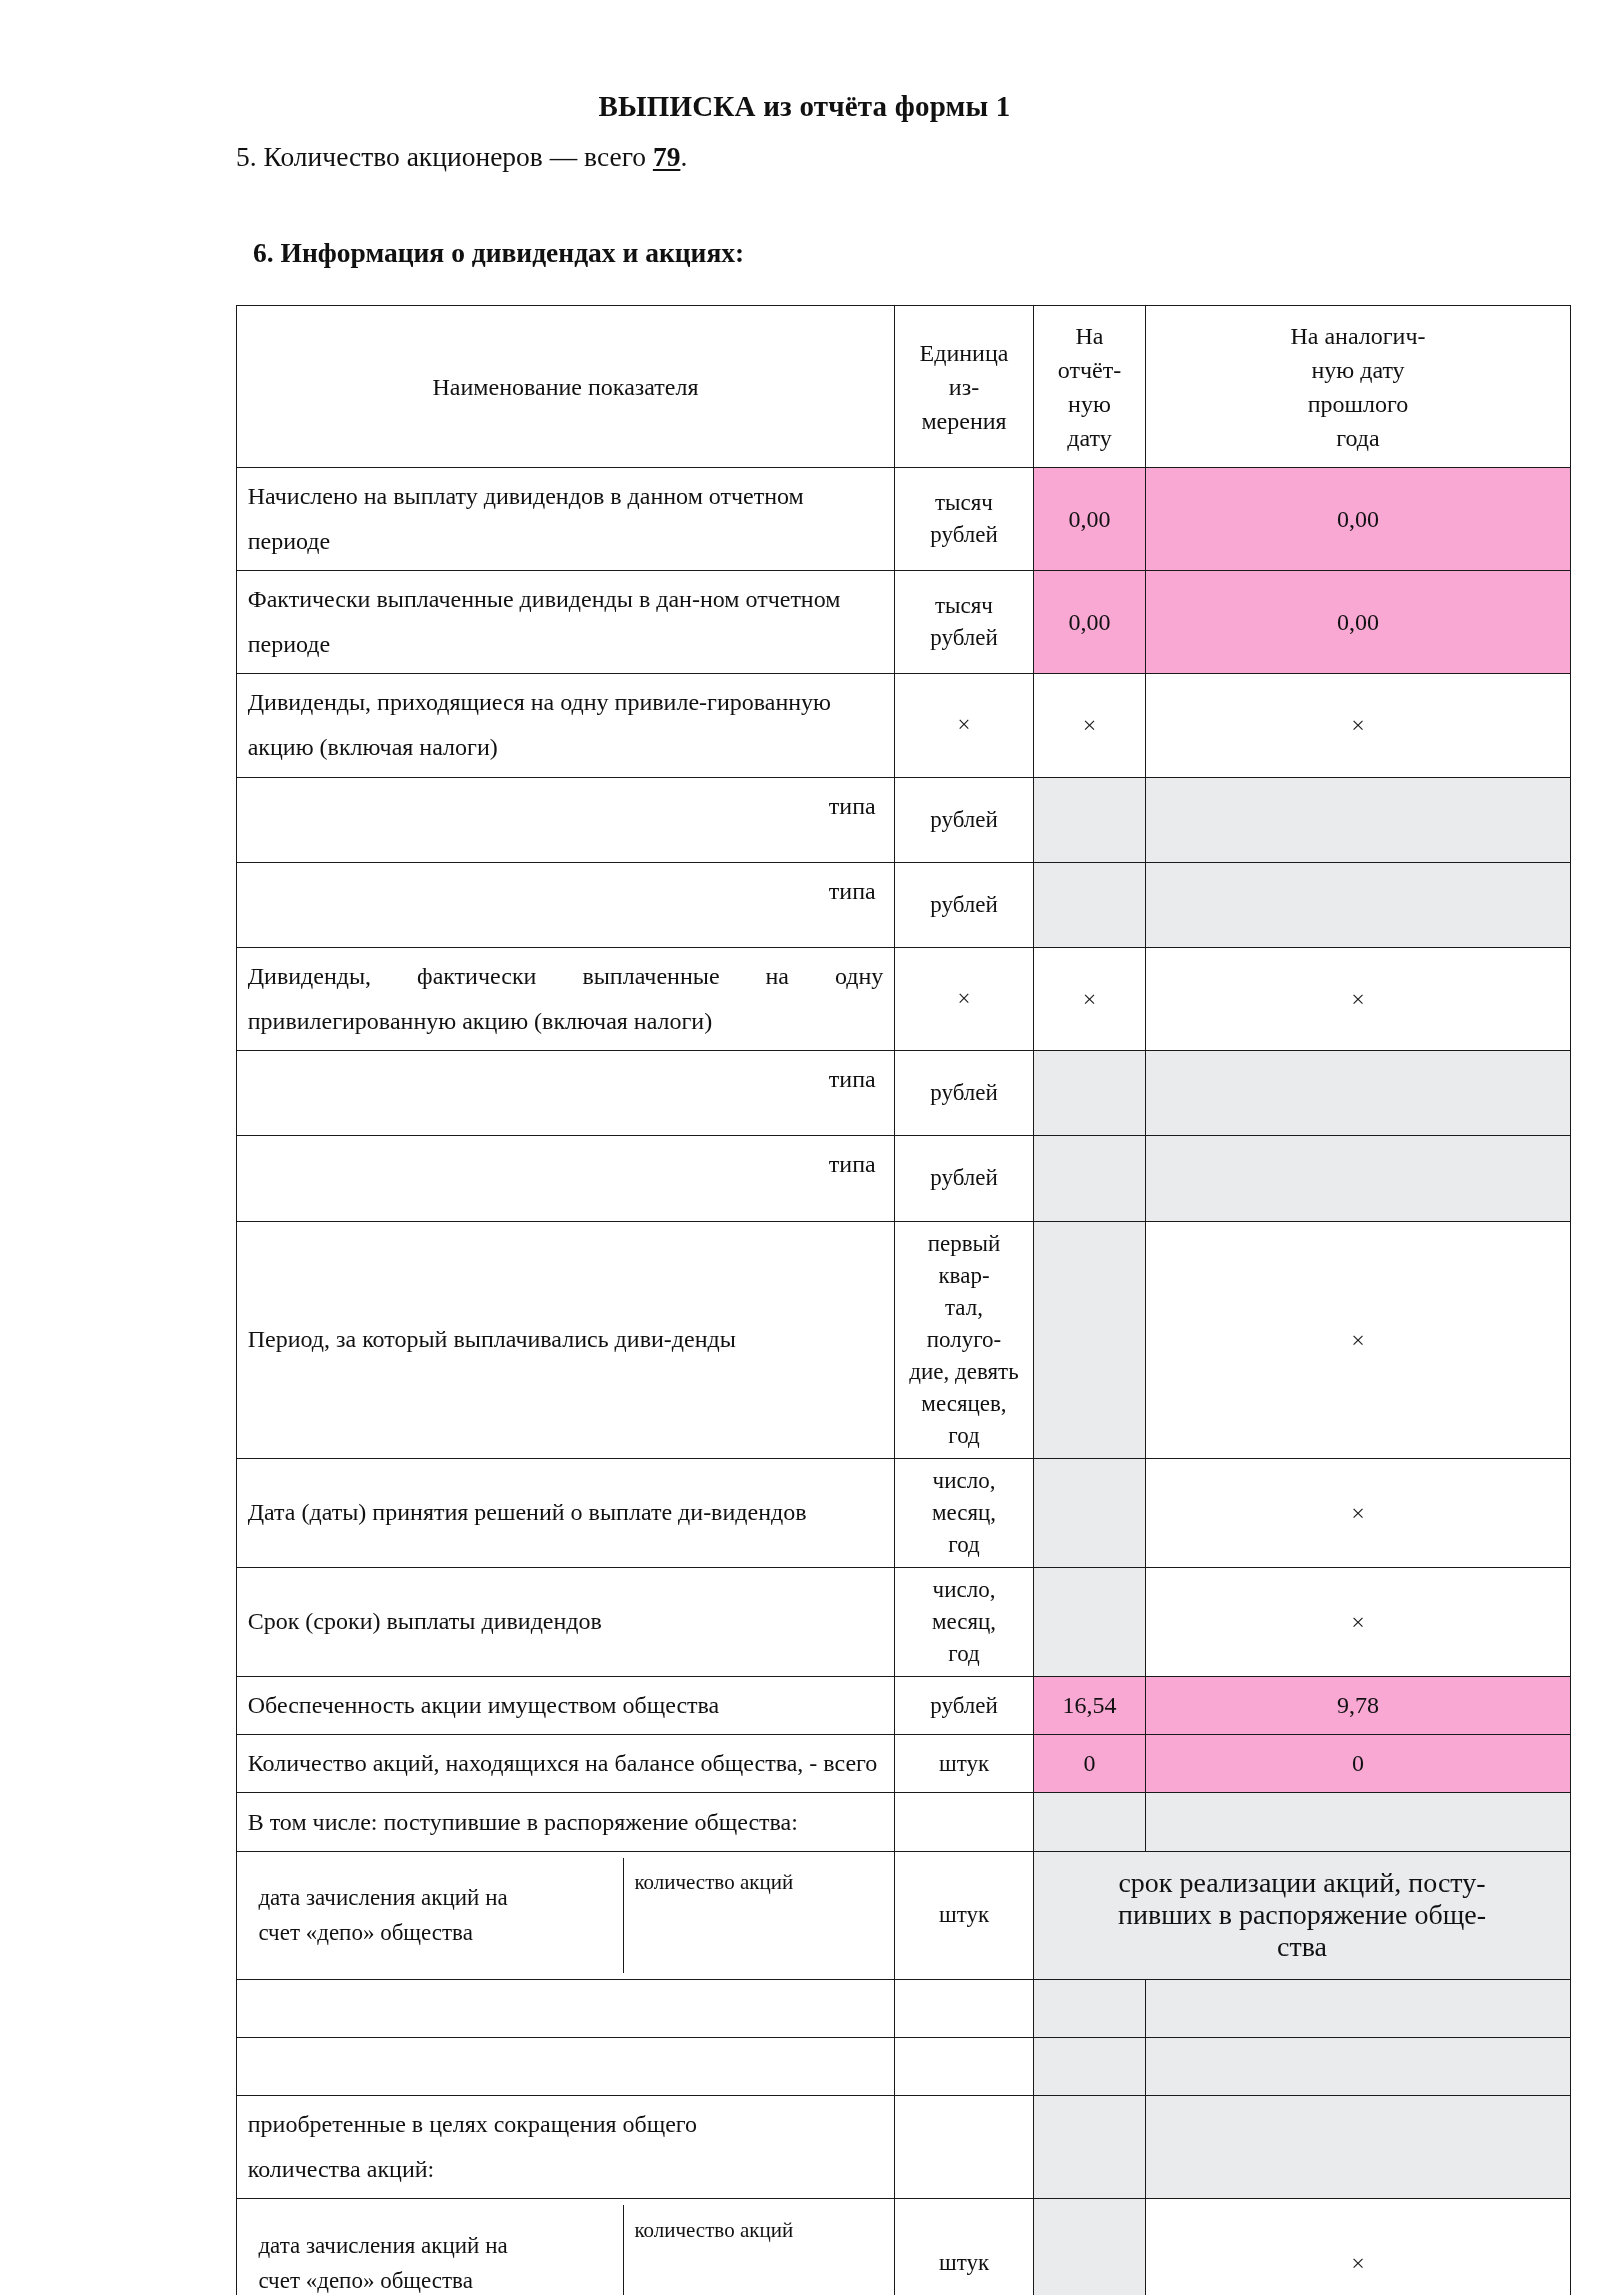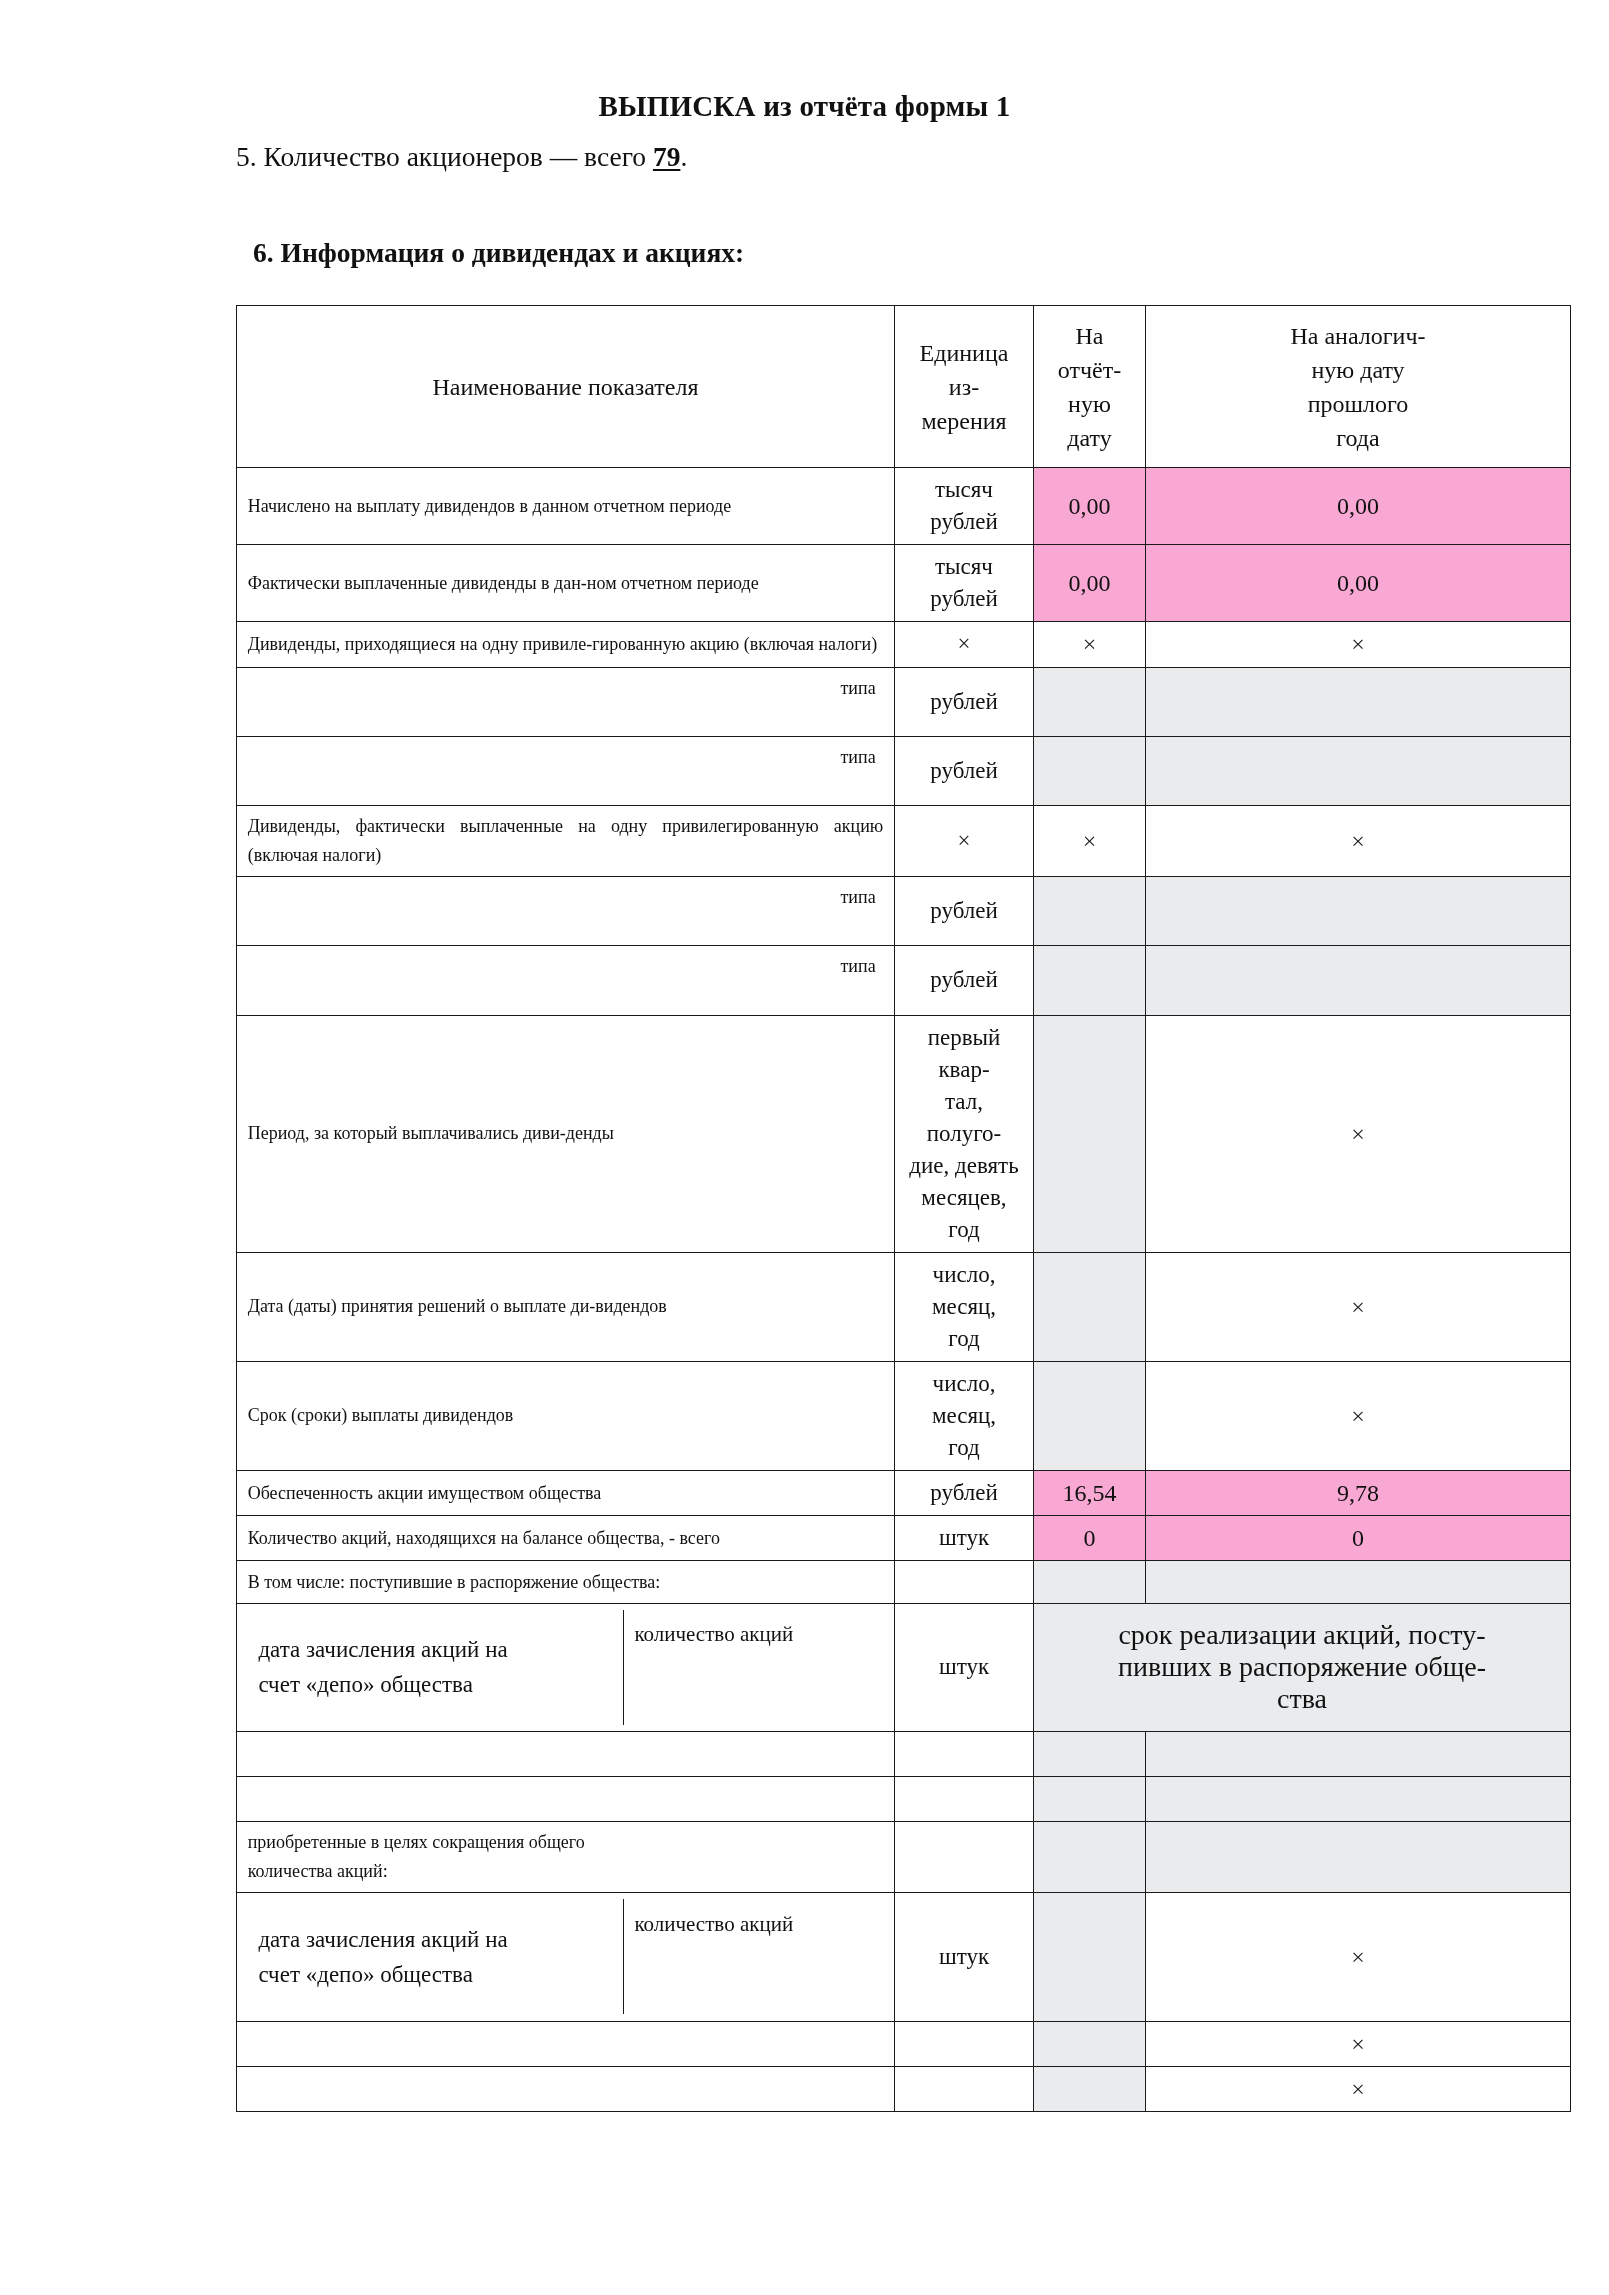--- a/index.html
+++ b/index.html
@@ -87,22 +87,22 @@
     text-align: center;
     font-weight: bold;
     font-size: 24px;
     line-height: 34px;
     height: 162px;
     background: #ffffff;
   }
 
   td.name {
     text-align: left;
-    line-height: 29px;
-    font-size: 18px;
+    line-height: 45px;
+    font-size: 24px;
   }
   td.name.justify {
     text-align: justify;
     text-align-last: left;
   }
   td.unit {
     text-align: center;
     line-height: 32px;
     font-size: 23px;
   }

